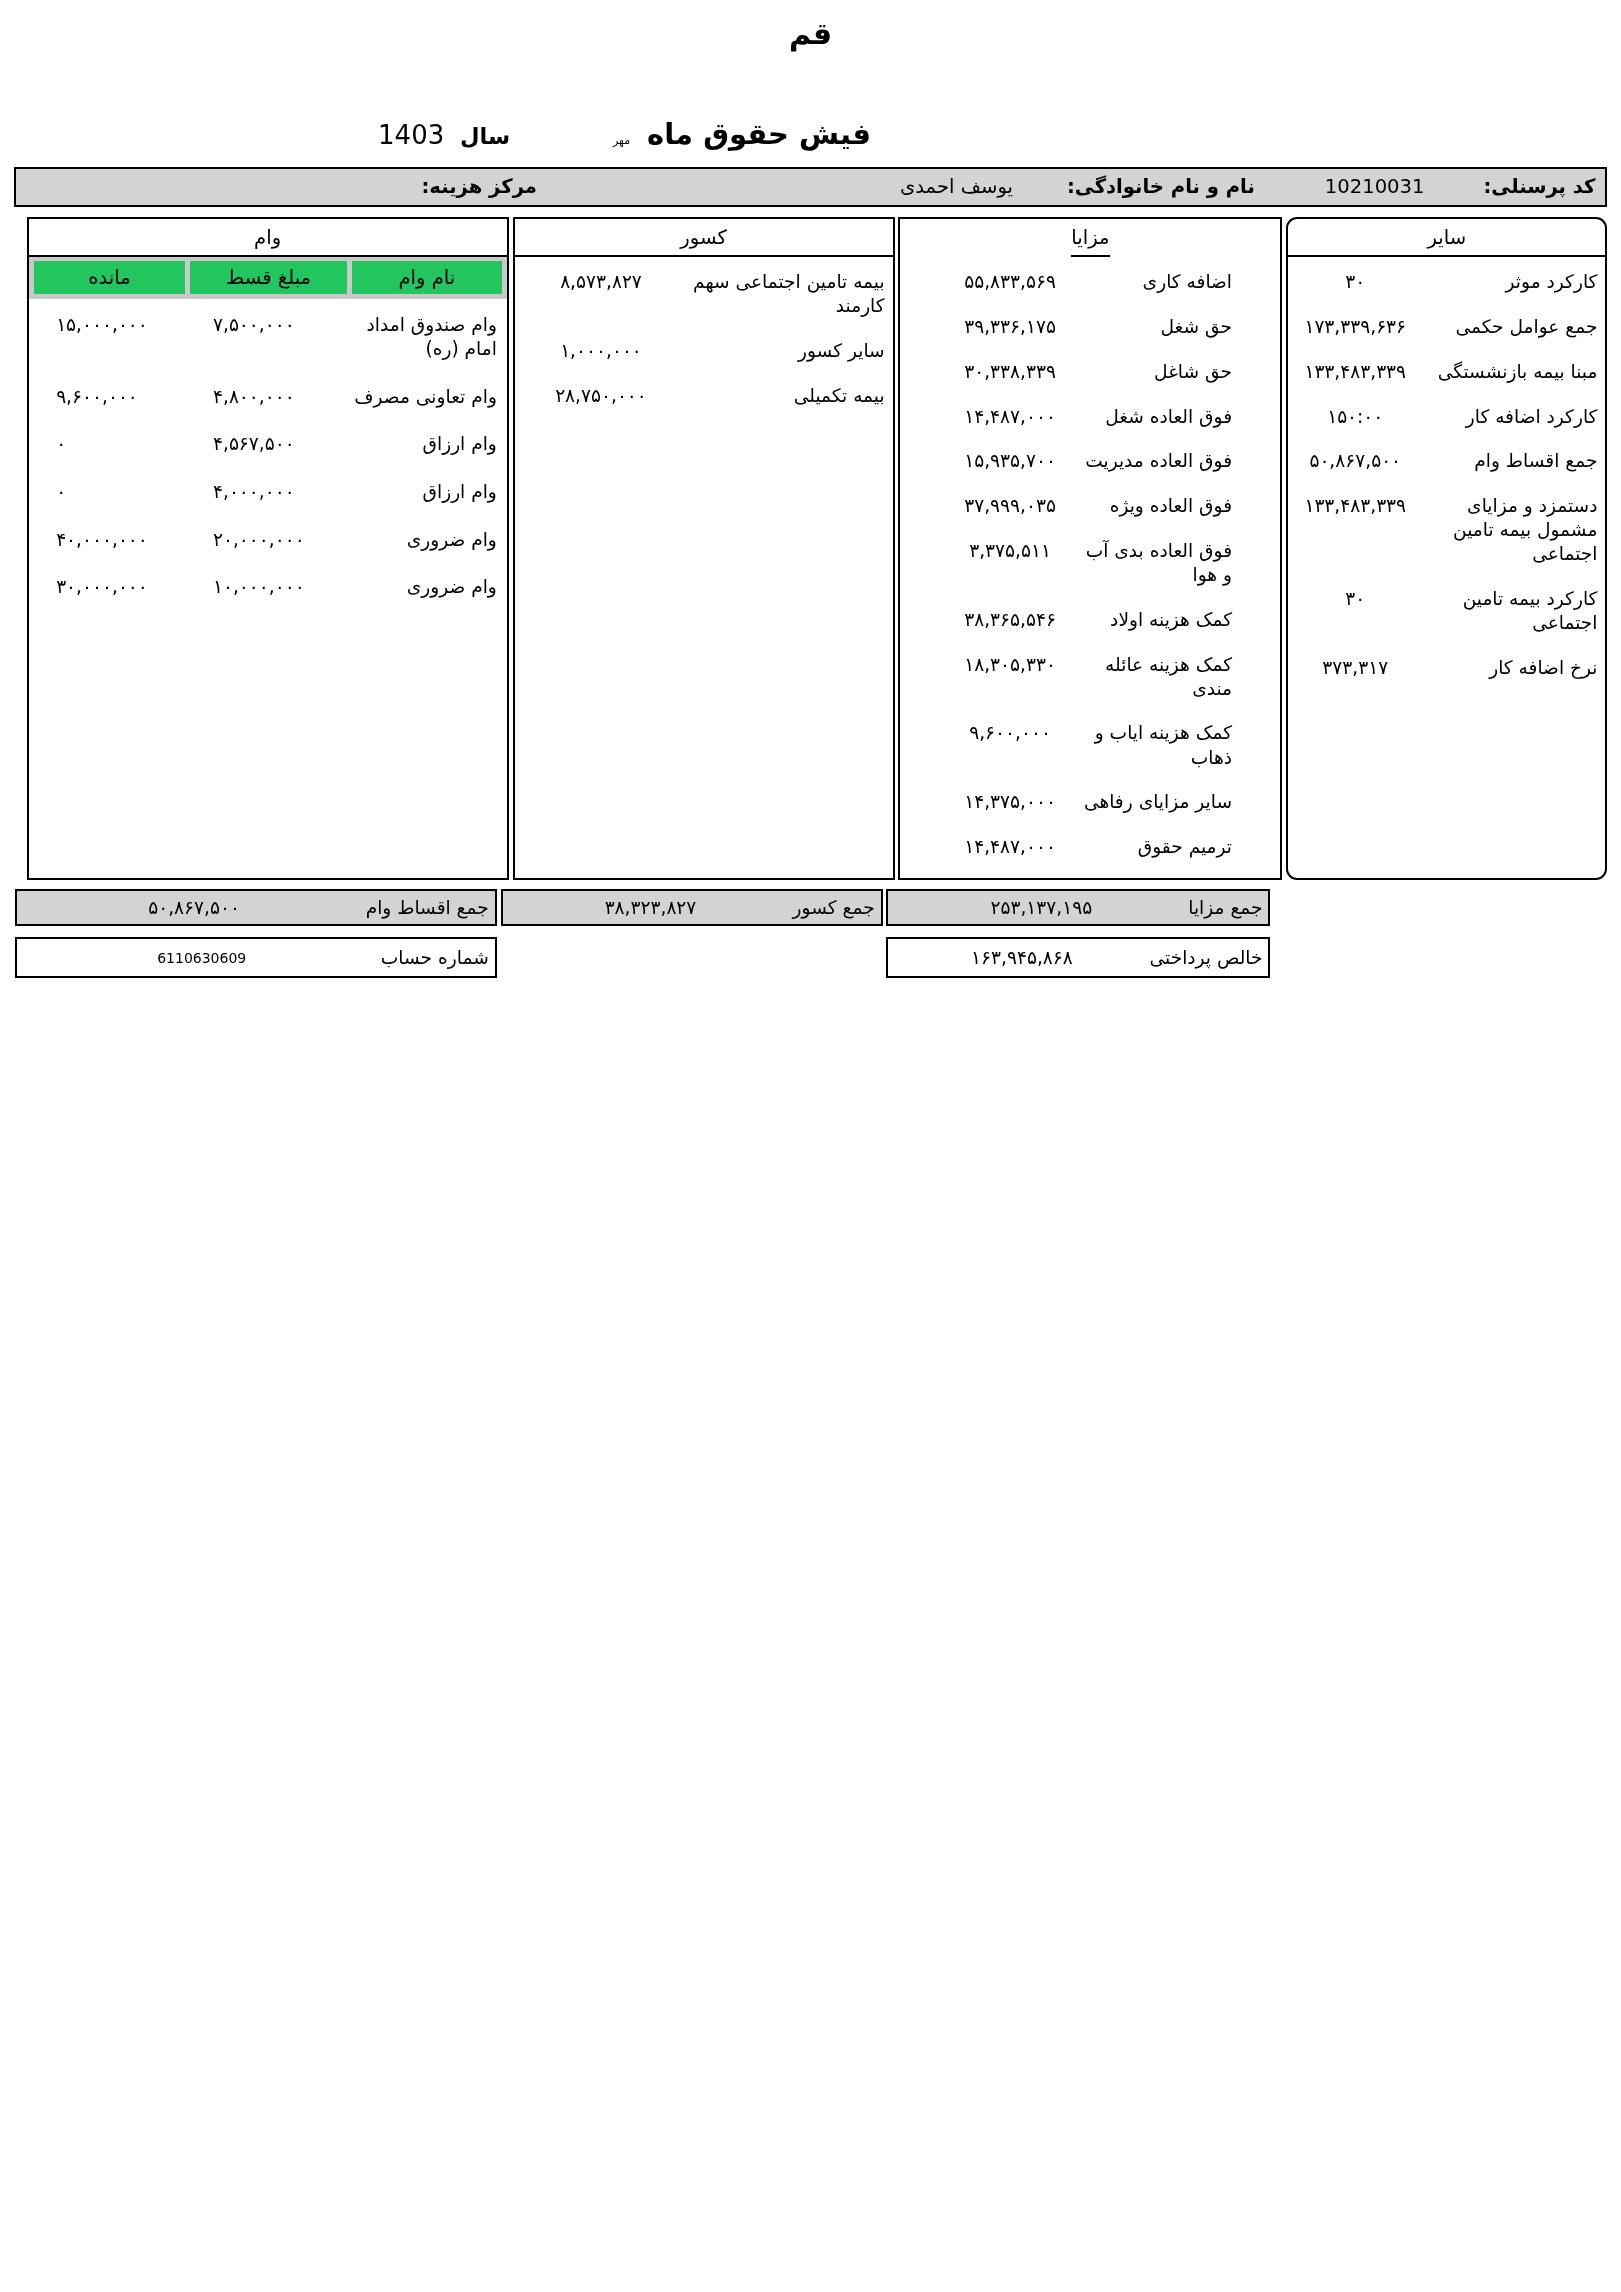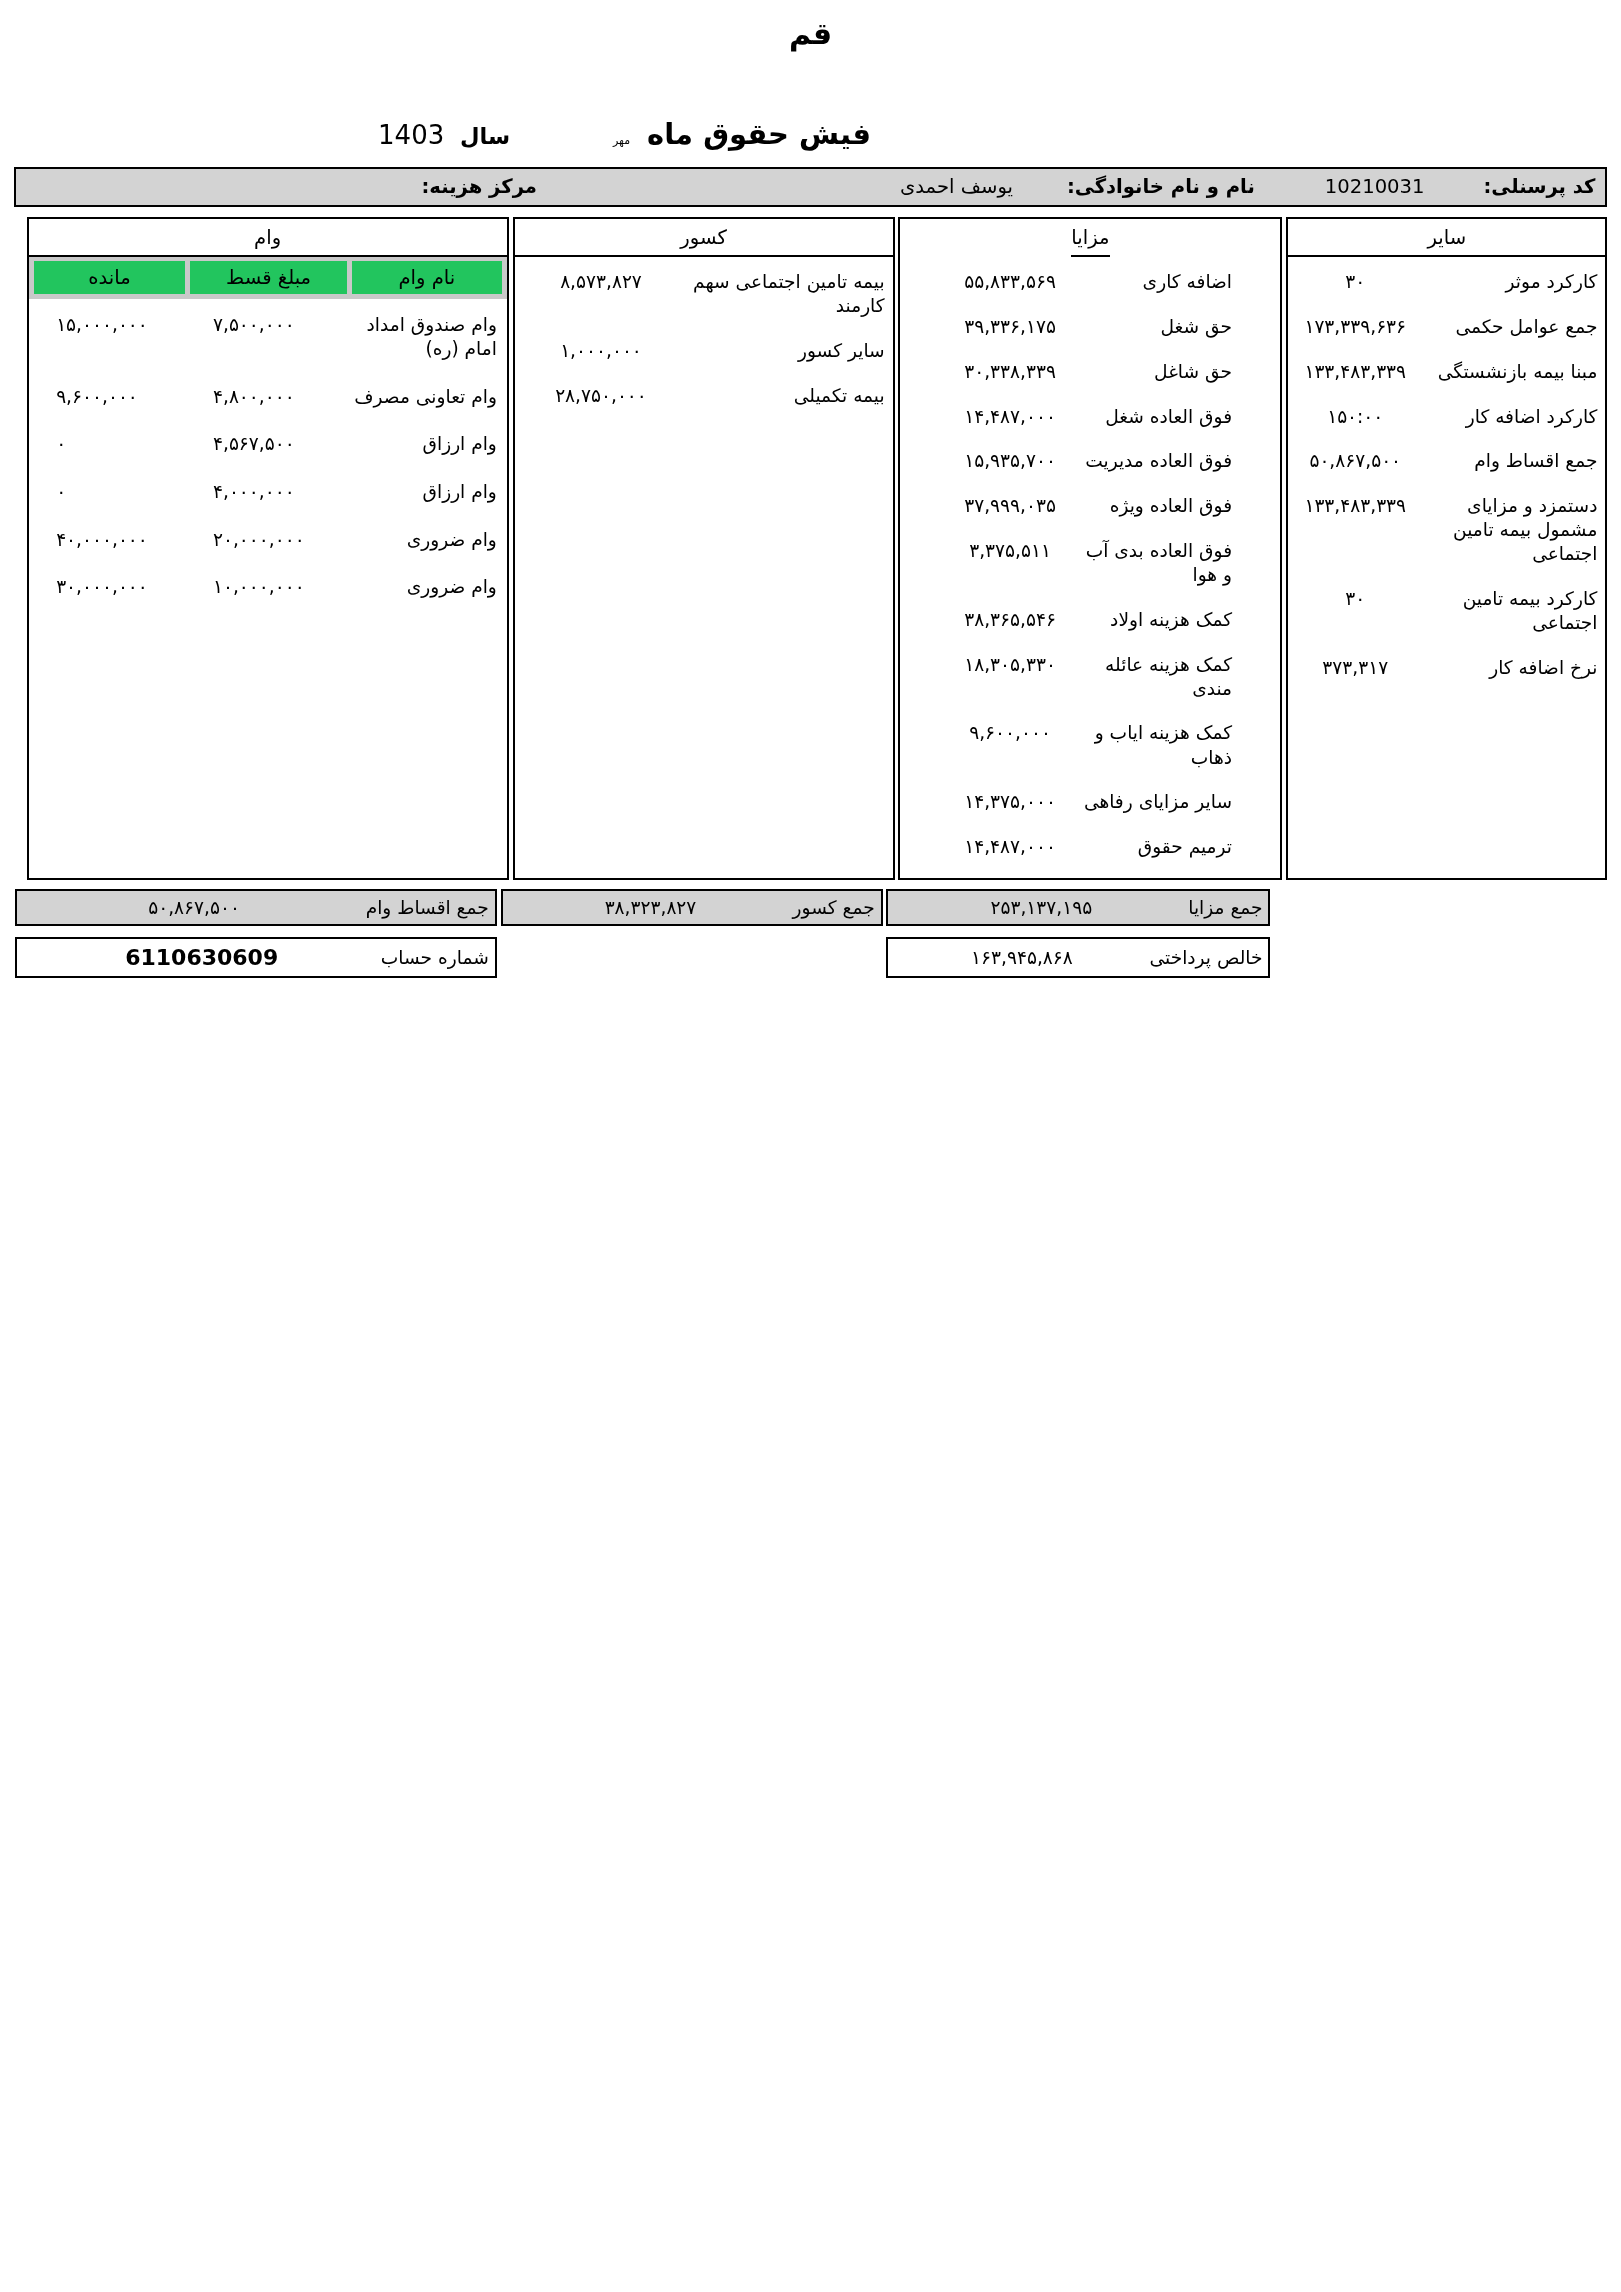--- a/index.html
+++ b/index.html
@@ -35,21 +35,21 @@
   .idbar .v-code { margin-right: 59px; }
   .idbar .l-name { margin-right: 70px; }
   .idbar .v-name { margin-right: 54px; }
   .idbar .l-cost { margin-right: 363px; }
 
   .cols { display: flex; gap: 3.9px; margin-top: 9.8px; height: 663px; }
   .box { border: 2px solid #000; background: #fff; display: flex; flex-direction: column; overflow: hidden; }
   .box-title { text-align: center; font-size: 19.6px; padding: 6.9px 0 5.9px 0; border-bottom: 2.9px solid #000; flex: 0 0 auto; }
   .box-body { padding: 13.7px 5.9px 0 5.9px; overflow: hidden; flex: 1; }
 
-  .w-other { width: 321px; }
+  .w-other { width: 321px; border-radius: 11px; }
   .w-benefits { width: 384px; align-items: center; }
   .w-deductions { width: 382px; }
   .w-loans { width: 482px; }
 
   .row { display: flex; font-size: 18.6px; line-height: 1.3; margin-bottom: 20.6px; }
   .rl { flex: 0 0 56%; text-align: right; padding-right: 2px; }
   .rv { flex: 1; text-align: center; overflow-wrap: anywhere; padding: 0 5.9px; }
   .other-col .rl { flex: 0 0 60%; }
 
   .loan-head { display: flex; background: #c9c9c9; gap: 4.9px; padding: 4.9px; border-bottom: 0; flex: 0 0 auto; }
@@ -73,21 +73,21 @@
   .tband .tl { white-space: nowrap; }
   .tband .tv { flex: 1; text-align: center; }
 
   .final { display: flex; gap: 3.9px; margin-top: 11.8px; }
   .fband {
     border: 2.9px solid #000; background: #fff; height: 41px;
     display: flex; align-items: center; font-size: 18.6px; padding: 0 5.9px;
   }
   .fband .tl { white-space: nowrap; }
   .fband .tv { flex: 1; text-align: center; }
-  .acct-num { font-weight: bold; font-size: 22px; direction: ltr; }
+  .acct-num { font-weight: normal; font-size: 14px; direction: ltr; }
 </style>
 </head>
 <body>
 
 <div class="page">
 
   <div class="city">قم</div>
 
   <div class="subtitle">
     <span class="big">فیش حقوق ماه</span>

